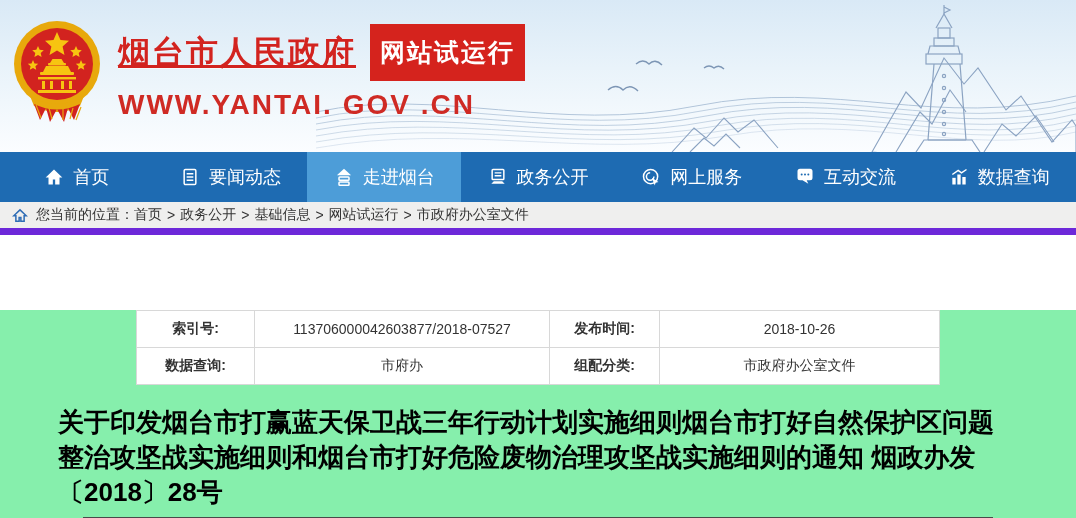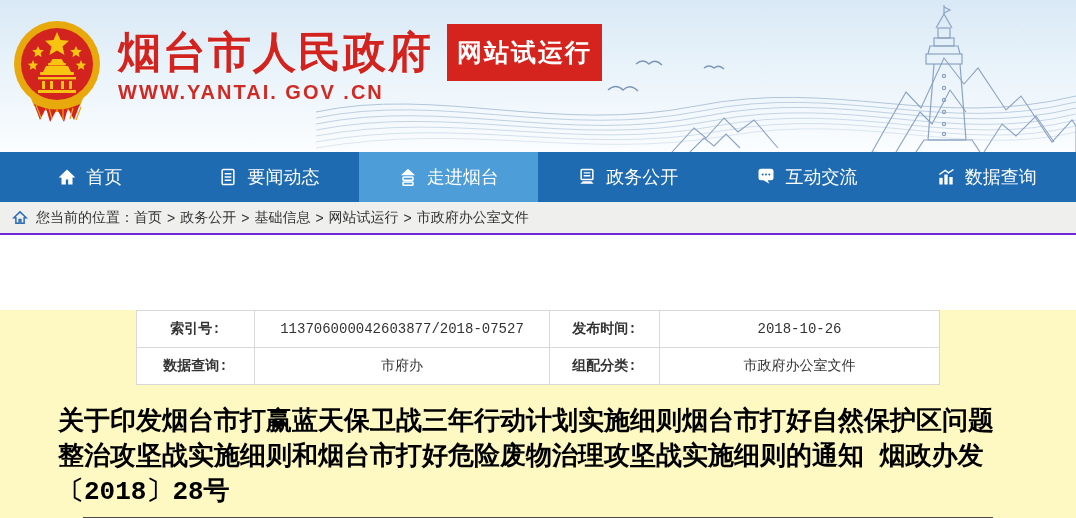--- a/index.html
+++ b/index.html
@@ -7,42 +7,42 @@
     font-family:"Liberation Sans","DejaVu Sans",sans-serif; }
   .page { width:1076px; height:518px; position:relative; }
 
   
   .header { position:relative; height:152px;
     background:linear-gradient(180deg,#d9e9f6 0%,#e9f3fa 45%,#fbfdff 100%); overflow:hidden; }
   .deco-art { position:absolute; right:0; top:0; pointer-events:none; }
   .emblem { position:absolute; left:12px; top:16px; }
   .brand { position:absolute; left:118px; top:24px; }
   .brand-row { display:flex; align-items:center; }
-  .site-title { font-size:43px; font-weight:bold; color:#d2231f; letter-spacing:2px; line-height:1.15;
-    text-shadow:0 1px 0 rgba(255,255,255,.6); }
+  .site-title { font-size:32px; font-weight:bold; color:#d2231f; letter-spacing:2px; line-height:1.15;
+    text-shadow:0 1px 0 rgba(255,255,255,.6);text-decoration:underline; }
   .badge { display:inline-block; margin-left:14px; background:#d5231d; color:#fff;
     font-size:25px; font-weight:bold; padding:12px 10px; letter-spacing:2px; }
-  .site-url { font-size:20px; font-weight:bold; color:#cf2a24; letter-spacing:2px; }
+  .site-url { margin-top:8px; font-size:28px; font-weight:bold; color:#cf2a24; letter-spacing:2px; }
 
   
   .nav { height:50px; background:#1e6bb2; display:flex; }
   .nav-item { flex:1; display:flex; align-items:center; justify-content:center; gap:9px;
     color:#fff; font-size:18px; cursor:pointer; }
   .nav-item.active { background:#4d9dd8; }
   .nav-ico { width:20px; height:20px; flex:0 0 auto; display:block; }
 
   
-  .crumbbar { height:33px; background:#efefee; border-bottom:2px solid #6d28d9;
+  .crumbbar { height:33px; background:#efefee; border-bottom:7px solid #6d28d9;
     display:flex; align-items:center; padding-left:12px; font-size:14px; color:#333; }
   .crumbbar .home-ico { width:16px; height:15px; margin-right:8px; }
   .crumb-item { color:#333; cursor:pointer; }
   .crumb-sep { margin:0 5px; color:#333; }
 
   
-  .content { background:#fef9c3;font-family:Liberation Mono, monospace; }
+  .content { background:#86efac; }
   .doc-table { width:803px; margin:75px auto 0 auto; border-collapse:collapse; table-layout:fixed; }
   .doc-table td { border:1px solid #d8d8d8; height:37px; text-align:center;
     font-size:14px; color:#333; background:#fff; padding:0 6px; }
   .doc-table td.lbl { font-weight:bold; }
   .c1 { width:118px; } .c2 { width:295px; } .c3 { width:110px; } .c4 { width:280px; }
 
   .doc-title { margin:20px auto 0 auto; width:960px; text-align:left;
     font-size:26px; font-weight:bold; color:#000; line-height:35px; }
   .divider { width:910px; margin:7px auto 0 auto; border:none; border-top:2px solid #4a4a4a; }
 </style>
@@ -153,20 +153,28 @@
     <div class="nav-item">
       <svg class="nav-ico" viewBox="0 0 24 24">
         <rect x="5" y="3" width="14" height="12" rx="1" fill="none" stroke="#fff" stroke-width="1.8"></rect>
         <path d="M8 7 h8 M8 10.5 h8" stroke="#fff" stroke-width="1.6"></path>
         <path d="M4 20 l3 -3 h10 l3 3 z" fill="#fff"></path>
       </svg>
       <span>政务公开</span>
     </div>
     <div class="nav-item">
       <svg class="nav-ico" viewBox="0 0 24 24">
+        <circle cx="11.5" cy="11.5" r="8.5" fill="none" stroke="#fff" stroke-width="1.8"></circle>
+        <path d="M11 7 a4.5 4.5 0 1 0 4.5 4.5" fill="none" stroke="#fff" stroke-width="1.8"></path>
+        <path d="M13 13 l8 5 -3.5 .8 -1 3.4 z" fill="#fff"></path>
+      </svg>
+      <span>网上服务</span>
+    </div>
+    <div class="nav-item">
+      <svg class="nav-ico" viewBox="0 0 24 24">
         <path d="M3 5 a3 3 0 0 1 3 -3 h12 a3 3 0 0 1 3 3 v8 a3 3 0 0 1 -3 3 h-4 l2 4 -7 -4 H6 a3 3 0 0 1 -3 -3 z" fill="#fff"></path>
         <circle cx="8" cy="9" r="1.2" fill="#1e6bb2"></circle>
           <circle cx="12" cy="9" r="1.2" fill="#1e6bb2"></circle>
           <circle cx="16" cy="9" r="1.2" fill="#1e6bb2"></circle>
       </svg>
       <span>互动交流</span>
     </div>
     <div class="nav-item">
       <svg class="nav-ico" viewBox="0 0 24 24">
         <rect x="4" y="13" width="4" height="8" fill="#fff"></rect>

